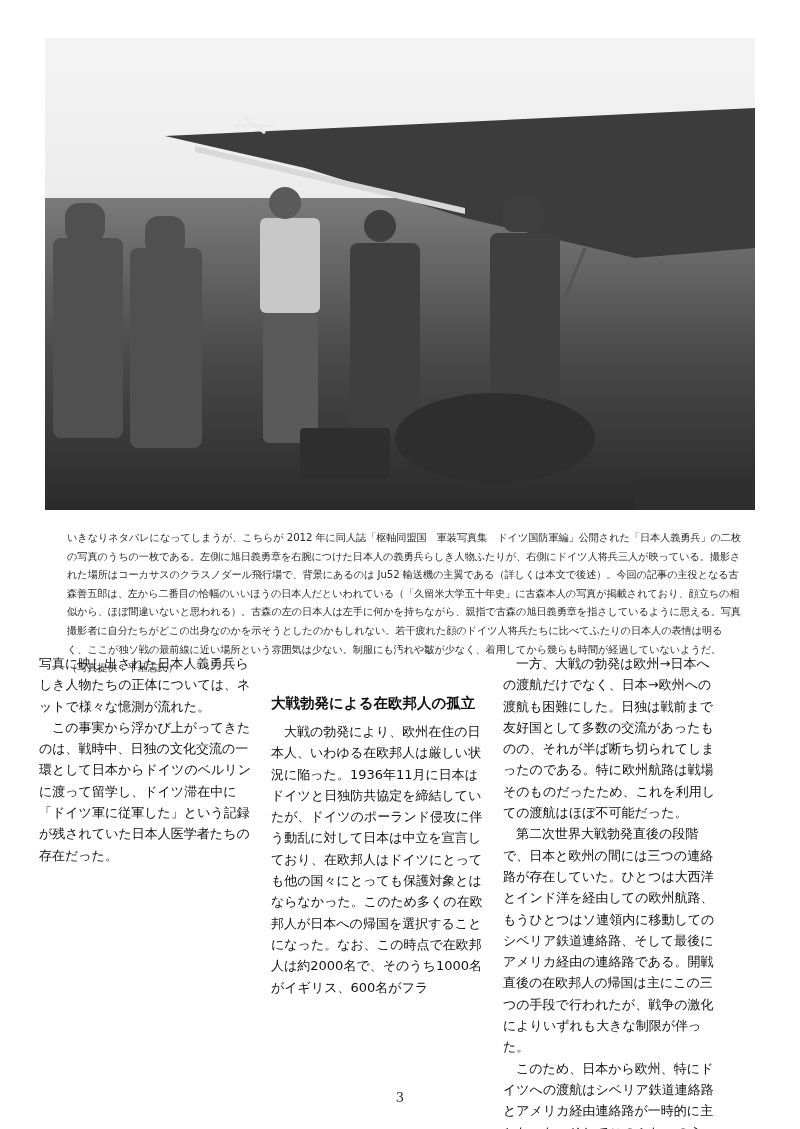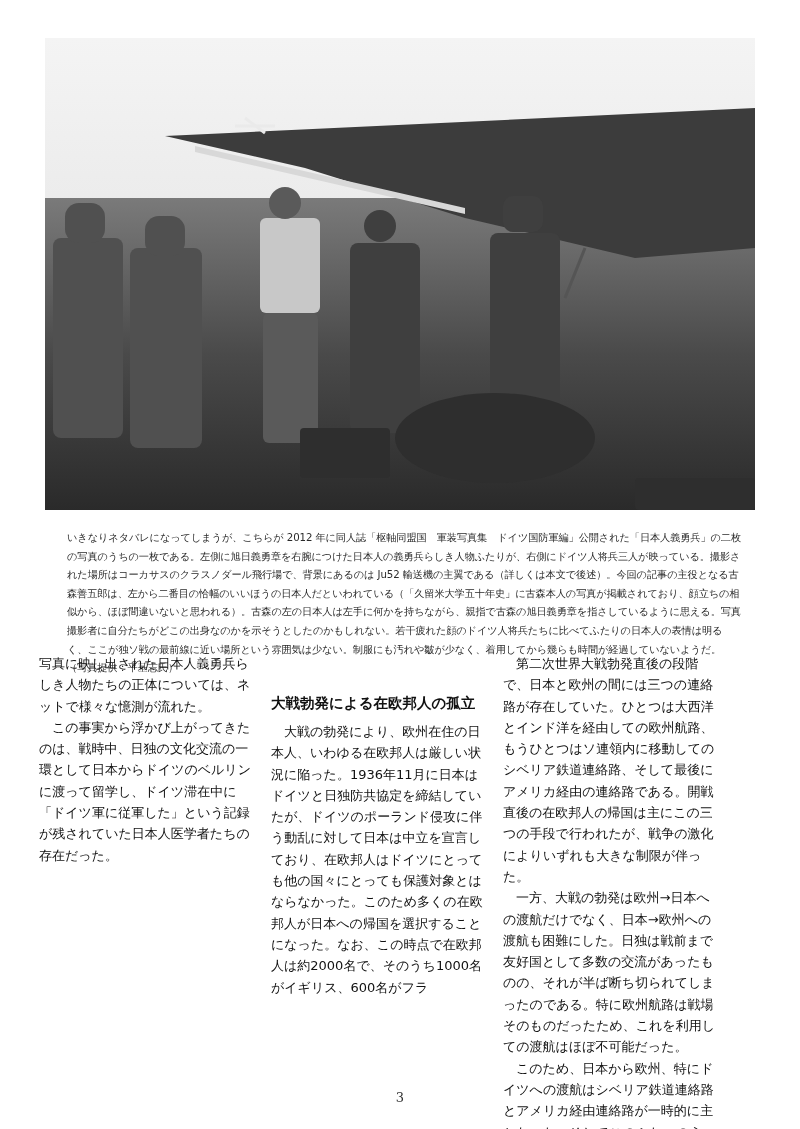--- a/index.html
+++ b/index.html
@@ -89,19 +89,19 @@
   <div class="col">
     <p class="noindent">写真に映し出された日本人義勇兵らしき人物たちの正体については、ネットで様々な憶測が流れた。</p>
     <p>この事実から浮かび上がってきたのは、戦時中、日独の文化交流の一環として日本からドイツのベルリンに渡って留学し、ドイツ滞在中に「ドイツ軍に従軍した」という記録が残されていた日本人医学者たちの存在だった。</p>
 
   </div>
   <div class="col">
     <h2>大戦勃発による在欧邦人の孤立</h2>
     <p>大戦の勃発により、欧州在住の日本人、いわゆる在欧邦人は厳しい状況に陥った。1936年11月に日本はドイツと日独防共協定を締結していたが、ドイツのポーランド侵攻に伴う動乱に対して日本は中立を宣言しており、在欧邦人はドイツにとっても他の国々にとっても保護対象とはならなかった。このため多くの在欧邦人が日本への帰国を選択することになった。なお、この時点で在欧邦人は約2000名で、そのうち1000名がイギリス、600名がフラ</p>
   </div>
   <div class="col">
+    <p>一方、大戦の勃発は欧州→日本への渡航だけでなく、日本→欧州への渡航も困難にした。日独は戦前まで友好国として多数の交流があったものの、それが半ば断ち切られてしまったのである。特に欧州航路は戦場そのものだったため、これを利用しての渡航はほぼ不可能だった。</p>
     <p>第二次世界大戦勃発直後の段階で、日本と欧州の間には三つの連絡路が存在していた。ひとつは大西洋とインド洋を経由しての欧州航路、もうひとつはソ連領内に移動してのシベリア鉄道連絡路、そして最後にアメリカ経由の連絡路である。開戦直後の在欧邦人の帰国は主にこの三つの手段で行われたが、戦争の激化によりいずれも大きな制限が伴った。</p>
-    <p>一方、大戦の勃発は欧州→日本への渡航だけでなく、日本→欧州への渡航も困難にした。日独は戦前まで友好国として多数の交流があったものの、それが半ば断ち切られてしまったのである。特に欧州航路は戦場そのものだったため、これを利用しての渡航はほぼ不可能だった。</p>
     <p>このため、日本から欧州、特にドイツへの渡航はシベリア鉄道連絡路とアメリカ経由連絡路が一時的に主となった。そしてこのふたつのうち、もっとも安全だったのがシベリア鉄道連絡路である。当時、ドイツとソ連は不可侵条約を結んでいたため国交があり、シベリア鉄道を用</p>
   </div>
 </div>
 
 <div class="page-number">3</div>
 
 </body></html>

